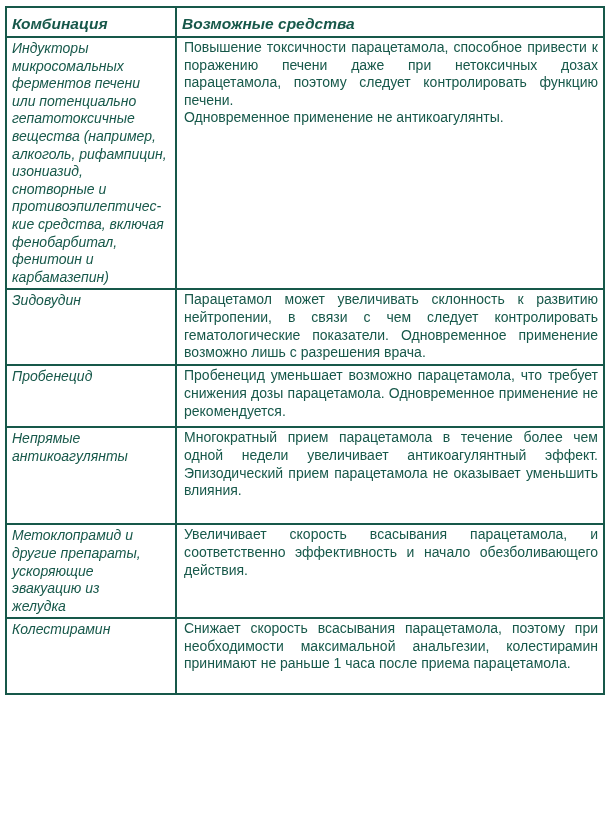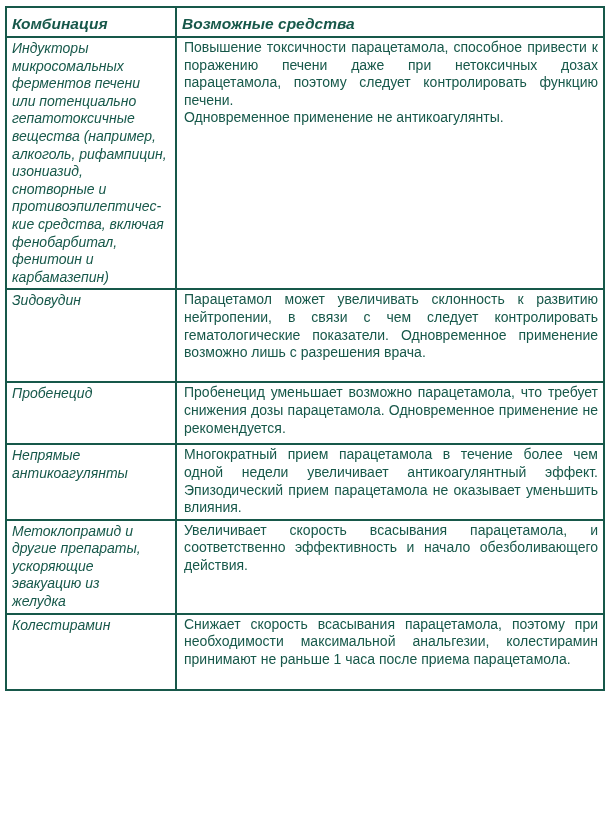--- a/index.html
+++ b/index.html
@@ -83,35 +83,35 @@
 фенобарбитал,
 фенитоин и
 карбамазепин)</td>
         <td class="eff">
           <p>Повышение токсичности парацетамола, способное привести к поражению печени даже при нетоксичных дозах парацетамола, поэтому следует контролировать функцию печени.</p>
           <p>Одновременное применение не антикоагулянты.</p>
         </td>
       </tr>
 
 
-      <tr style="height:93px">
+      <tr style="height:76px">
         <td class="comb">Зидовудин</td>
         <td class="eff">
           <p>Парацетамол может увеличивать склонность к развитию нейтропении, в связи с чем следует контролировать гематологические показатели. Одновременное применение возможно лишь с разрешения врача.</p>
         </td>
       </tr>
 
       <tr style="height:62px">
         <td class="comb">Пробенецид</td>
         <td class="eff">
           <p>Пробенецид уменьшает возможно парацетамола, что требует снижения дозы парацетамола. Одновременное применение не рекомендуется.</p>
         </td>
       </tr>
 
-      <tr style="height:75px">
+      <tr style="height:97px">
         <td class="comb">Непрямые
 антикоагулянты</td>
         <td class="eff">
           <p>Многократный прием парацетамола в течение более чем одной недели увеличивает антикоагулянтный эффект. Эпизодический прием парацетамола не оказывает уменьшить влияния.</p>
         </td>
       </tr>
 
 
       <tr style="height:78px">
         <td class="comb">Метоклопрамид и

